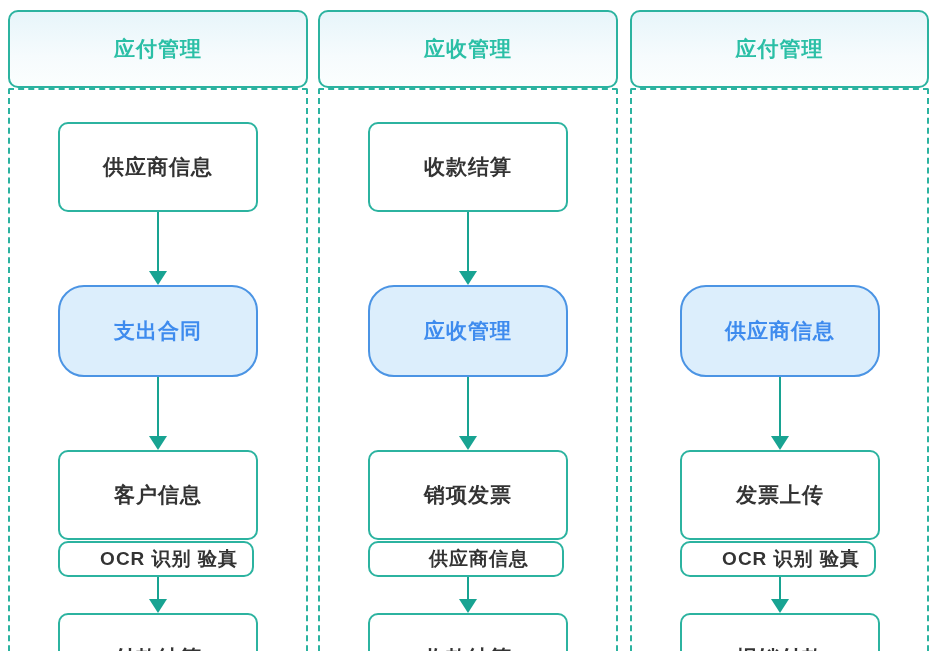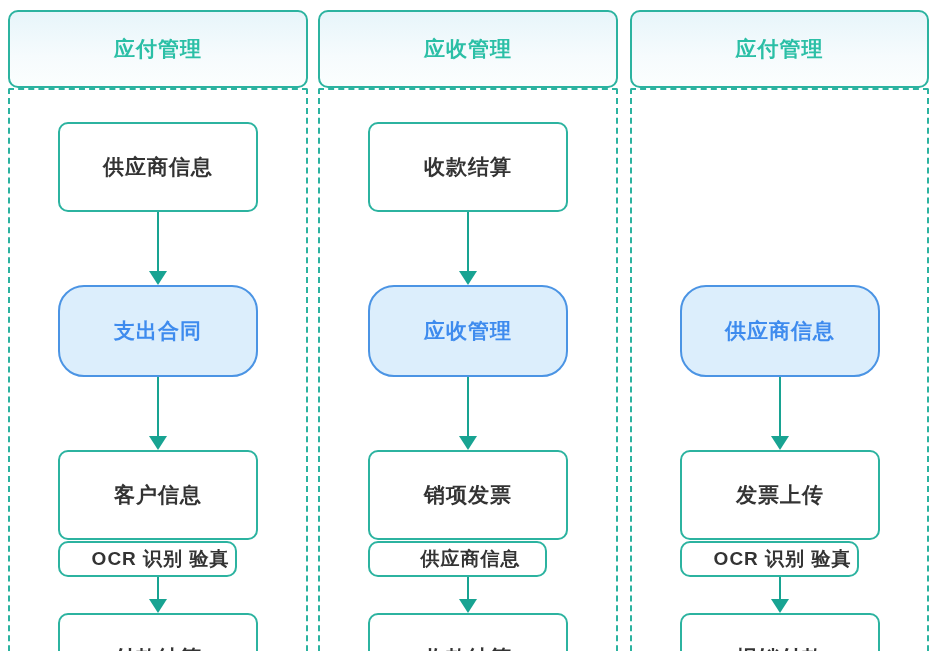--- a/index.html
+++ b/index.html
@@ -46,21 +46,21 @@
   .node.hl{
     border-color:#4B94E4;
     background:#DCEEFC;
     color:#3E8BEE;
     border-radius:26px;
   }
   .row1{top:122px;height:90px;}
   .row2{top:285px;height:92px;}
   .row3{top:450px;height:90px;}
   .sub{
-    position:absolute;left:50px;width:179px;top:541px;height:36px;
+    position:absolute;left:50px;width:196px;top:541px;height:36px;
     box-sizing:border-box;
     border:2px solid #2CB3A0;
     border-radius:10px;
     background:#ffffff;
     display:flex;align-items:center;justify-content:center;
     color:#333333;font-size:19px;font-weight:bold;
     letter-spacing:1px;
     z-index:3;
     padding-left:26px;
   }

